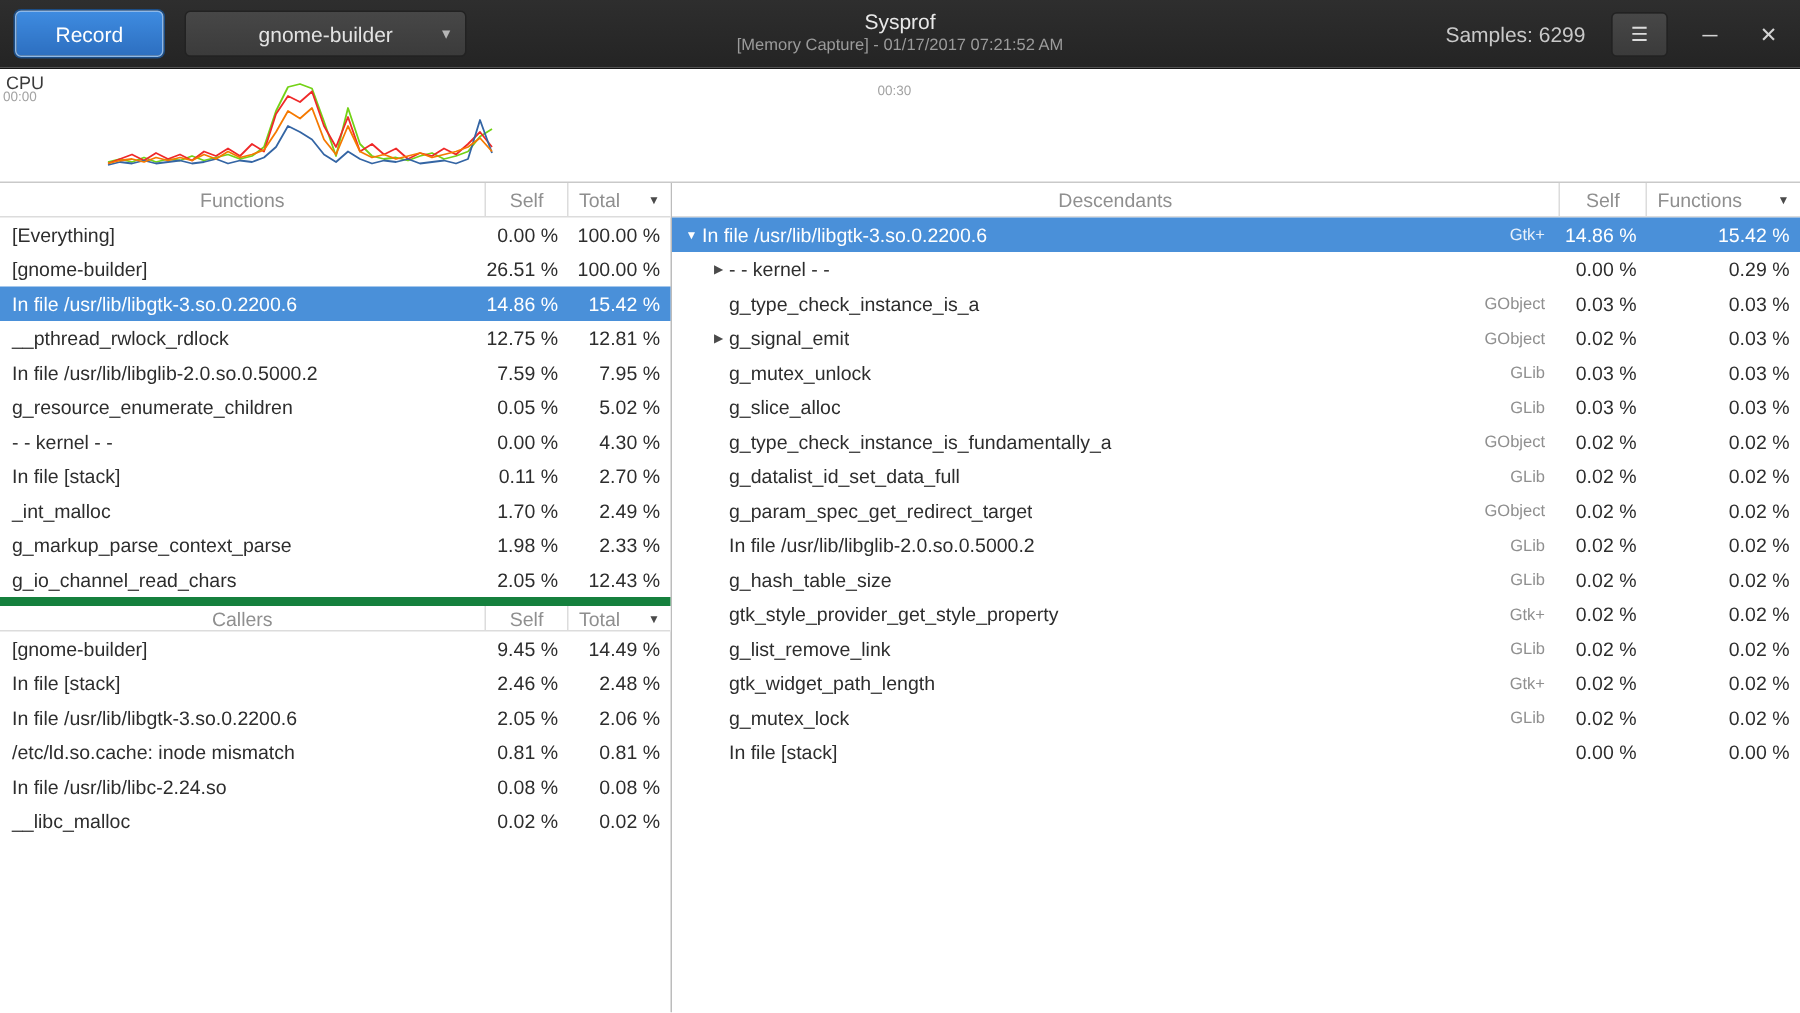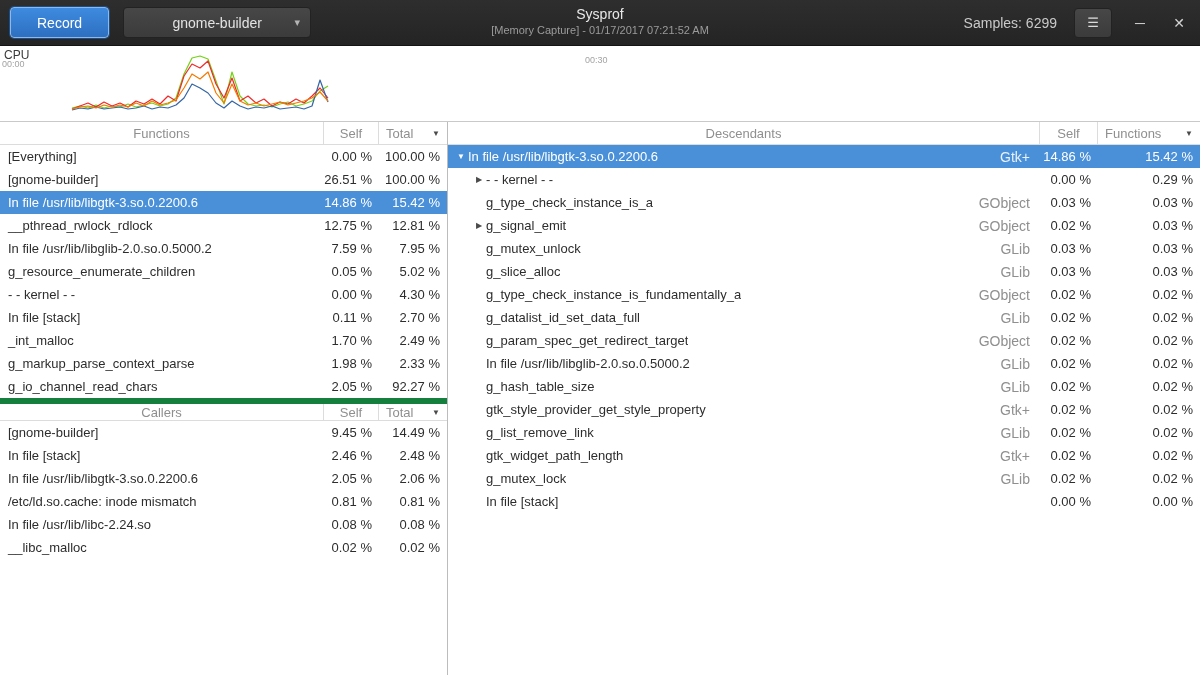--- a/index.html
+++ b/index.html
@@ -59,21 +59,21 @@
   .trow { height:23px; display:flex; align-items:center; font-size:13px; color:#2d2d2d; cursor:pointer; }
   .trow.selected { background:#4a90d9; color:#fff; }
   .cell-name { flex:1; min-width:0; padding-left:8px; white-space:nowrap; overflow:hidden; text-overflow:ellipsis; }
   .num { text-align:right; padding-right:7px; }
 
   .d-name { flex:1; min-width:0; display:flex; align-items:center; padding-left:6px; white-space:nowrap; overflow:hidden; }
   .indent { flex:0 0 auto; }
   .expander { width:14px; flex:0 0 auto; font-size:8px; color:#4a4a4a; display:flex; justify-content:center; }
   .trow.selected .expander { color:#fff; }
   .dlabel { overflow:hidden; text-overflow:ellipsis; }
-  .badge { margin-left:auto; font-size:14px; color:#8f8f8f; padding:0 10px 0 10px; flex:0 0 auto; }
+  .badge { margin-left:auto; font-size:11px; color:#8f8f8f; padding:0 10px 0 10px; flex:0 0 auto; }
   .trow.selected .badge { color:#e9f1fb; }
 </style>
 </head>
 <body>
 
 <div class="window">
 
   <div class="titlebar">
     <button class="btn-record">Record</button>
     <div class="btn-target">
@@ -173,21 +173,21 @@
             <div class="c-total num">2.49 %</div>
           </div>
           <div class="trow">
             <div class="cell-name">g_markup_parse_context_parse</div>
             <div class="c-self num">1.98 %</div>
             <div class="c-total num">2.33 %</div>
           </div>
           <div class="trow">
             <div class="cell-name">g_io_channel_read_chars</div>
             <div class="c-self num">2.05 %</div>
-            <div class="c-total num">92.27 %</div>
+            <div class="c-total num">12.43 %</div>
           </div>
         </div>
 
       <div class="thead bordered-top">
         <div class="th col-name">
           <span>Callers</span>
         </div>
         <div class="th c-self">
           <span>Self</span>
         </div>

